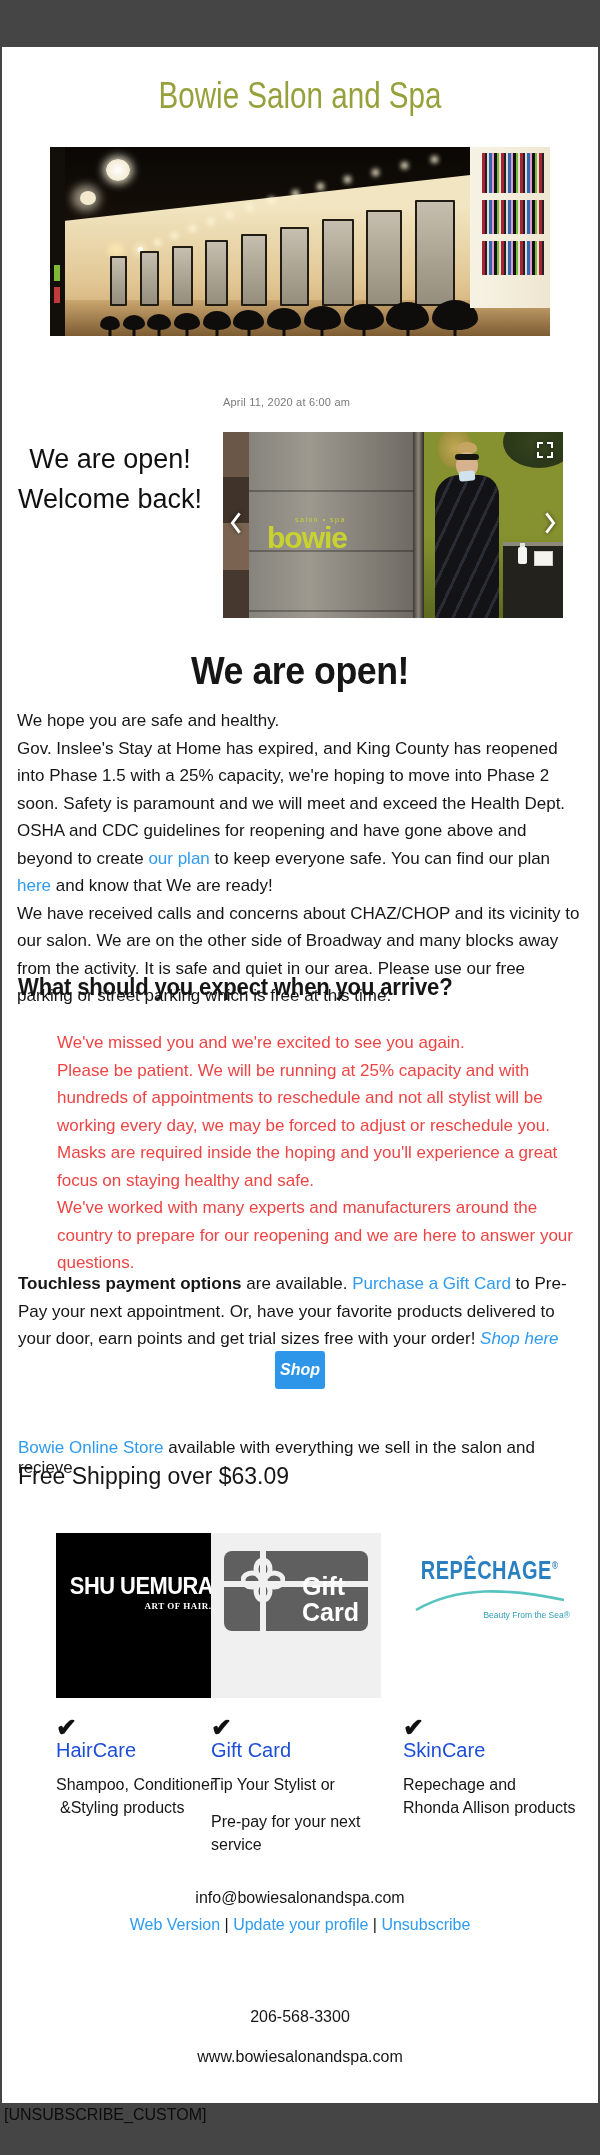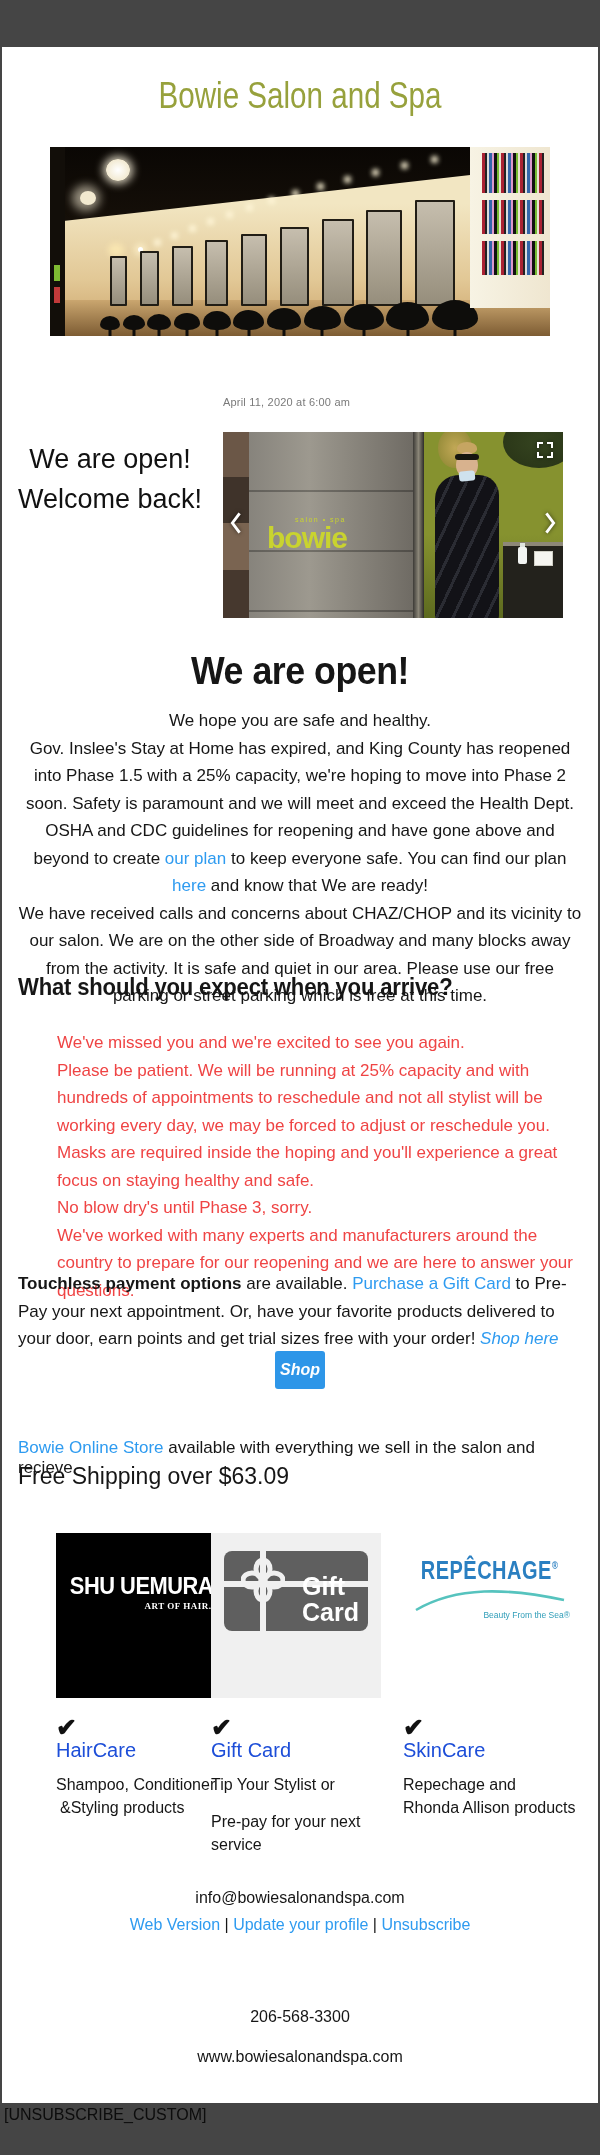--- a/index.html
+++ b/index.html
@@ -90,21 +90,21 @@
   .wm-torso{width:64px;height:150px;margin:-3px auto 0;background:#121217;border-radius:24px 20px 10px 10px;
            background-image:repeating-linear-gradient(115deg,rgba(190,200,220,.14) 0 3px,transparent 3px 15px);}
   .sf-arrow{position:absolute;top:50%;transform:translateY(-50%);z-index:5;cursor:pointer;
            filter:drop-shadow(0 0 2px rgba(0,0,0,.6));}
   .sf-prev{left:7px;} .sf-next{right:7px;}
   .sf-expand{position:absolute;right:10px;top:10px;z-index:5;cursor:pointer;filter:drop-shadow(0 0 2px rgba(0,0,0,.6));}
 
   
   .h1-open{position:absolute;top:603px;left:0;width:100%;text-align:center;
            font-size:38px;font-weight:800;color:#161616;transform:scaleX(.94);letter-spacing:-.5px;}
-  .intro{position:absolute;top:660px;left:15px;width:566px;text-align:center;
+  .intro{position:absolute;top:660px;left:15px;width:566px;
            font-size:17px;line-height:27.5px;color:#161616;white-space:pre-line;}
   .h2-expect{position:absolute;top:926px;left:16px;font-size:24px;font-weight:800;color:#161616;
            transform:scaleX(.92);transform-origin:left;white-space:nowrap;letter-spacing:-.2px;}
   .expect{position:absolute;top:982px;left:55px;width:524px;font-size:17px;line-height:27.5px;color:#ef4444;}
   .touchless{position:absolute;top:1223px;left:16px;width:568px;font-size:17px;line-height:27.5px;color:#161616;}
   .seg{white-space:pre-wrap;}
   .seg.bold{font-weight:bold;}
   .seg.link{color:#2e9bf0;cursor:pointer;text-decoration:none;}
   .seg.link-italic{color:#2e9bf0;cursor:pointer;font-style:italic;text-decoration:none;text-align:right;}
   .shop-btn{position:absolute;top:1304px;left:50%;margin-left:-25px;width:50px;height:38px;
@@ -234,21 +234,20 @@
     <div class="h1-open">We are open!</div>
     <div class="intro"><span class="seg plain">We hope you are safe and healthy.
 Gov. Inslee's Stay at Home has expired, and King County has reopened into Phase 1.5 with a 25% capacity, we're hoping to move into Phase 2 soon. Safety is paramount and we will meet and exceed the Health Dept. OSHA and CDC guidelines for reopening and have gone above and beyond to create </span><a class="seg link">our plan</a><span class="seg plain"> to keep everyone safe. You can find our plan </span><a class="seg link">here</a><span class="seg plain"> and know that We are ready!
 We have received calls and concerns about CHAZ/CHOP and its vicinity to our salon. We are on the other side of Broadway and many blocks away from the activity. It is safe and quiet in our area. Please use our free parking or street parking which is free at this time.</span></div>
 
     <div class="h2-expect">What should you expect when you arrive?</div>
     <div class="expect">
       <div>We've missed you and we're excited to see you again.</div>
       <div>Please be patient. We will be running at 25% capacity and with hundreds of appointments to reschedule and not all stylist will be working every day, we may be forced to adjust or reschedule you.</div>
       <div>Masks are required inside the hoping and you'll experience a great focus on staying healthy and safe.</div>
-      <div>No blow dry's until Phase 3, sorry.</div>
       <div>We've worked with many experts and manufacturers around the country to prepare for our reopening and we are here to answer your questions.</div>
     </div>
 
     <div class="touchless"><span class="seg bold">Touchless payment options</span><span class="seg plain"> are available. </span><a class="seg link">Purchase a Gift Card</a><span class="seg plain"> to Pre-Pay your next appointment. Or, have your favorite products delivered to your door, earn points and get trial sizes free with your order! </span><a class="seg link-italic">Shop here</a></div>
 
     <div class="shop-btn">Shop</div>
 
     <div class="store-line"><a class="seg link">Bowie Online Store</a><span class="seg plain"> available with everything we sell in the salon and recieve</span></div>
     <div class="free-ship">Free Shipping over $63.09</div>
 

